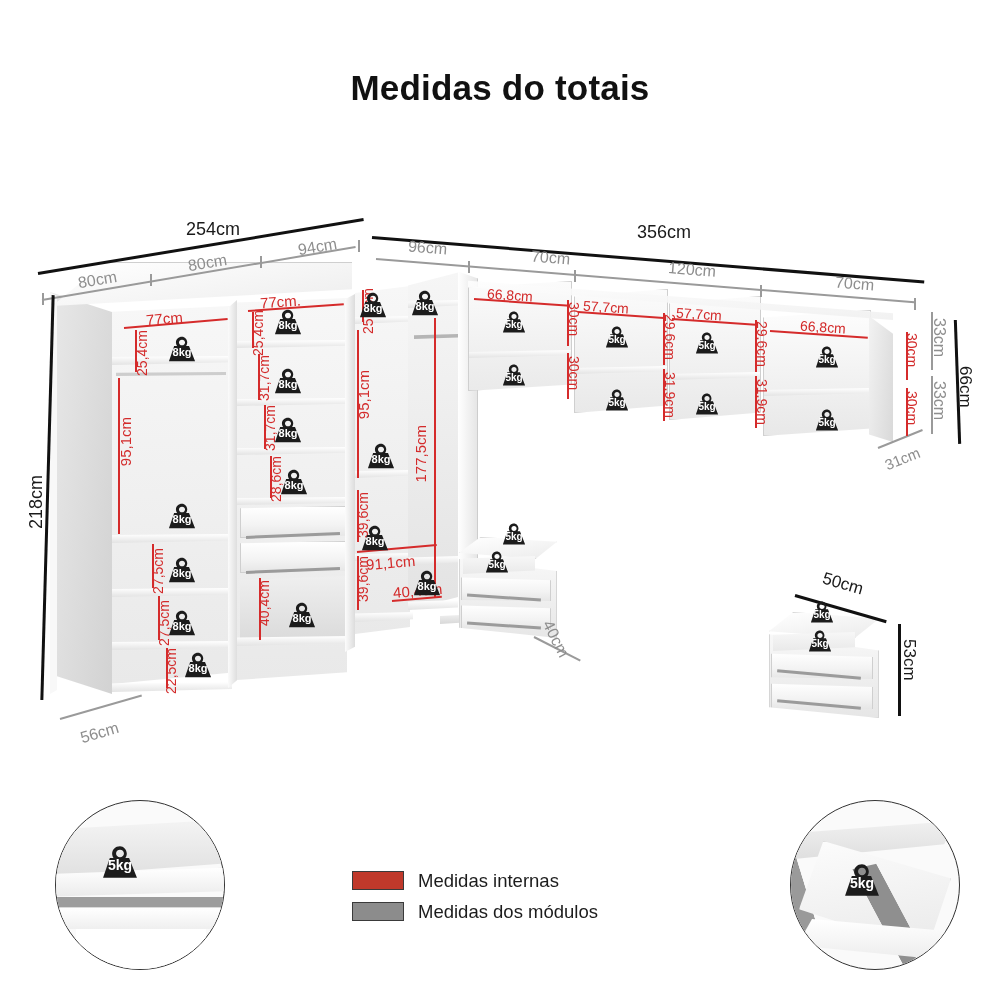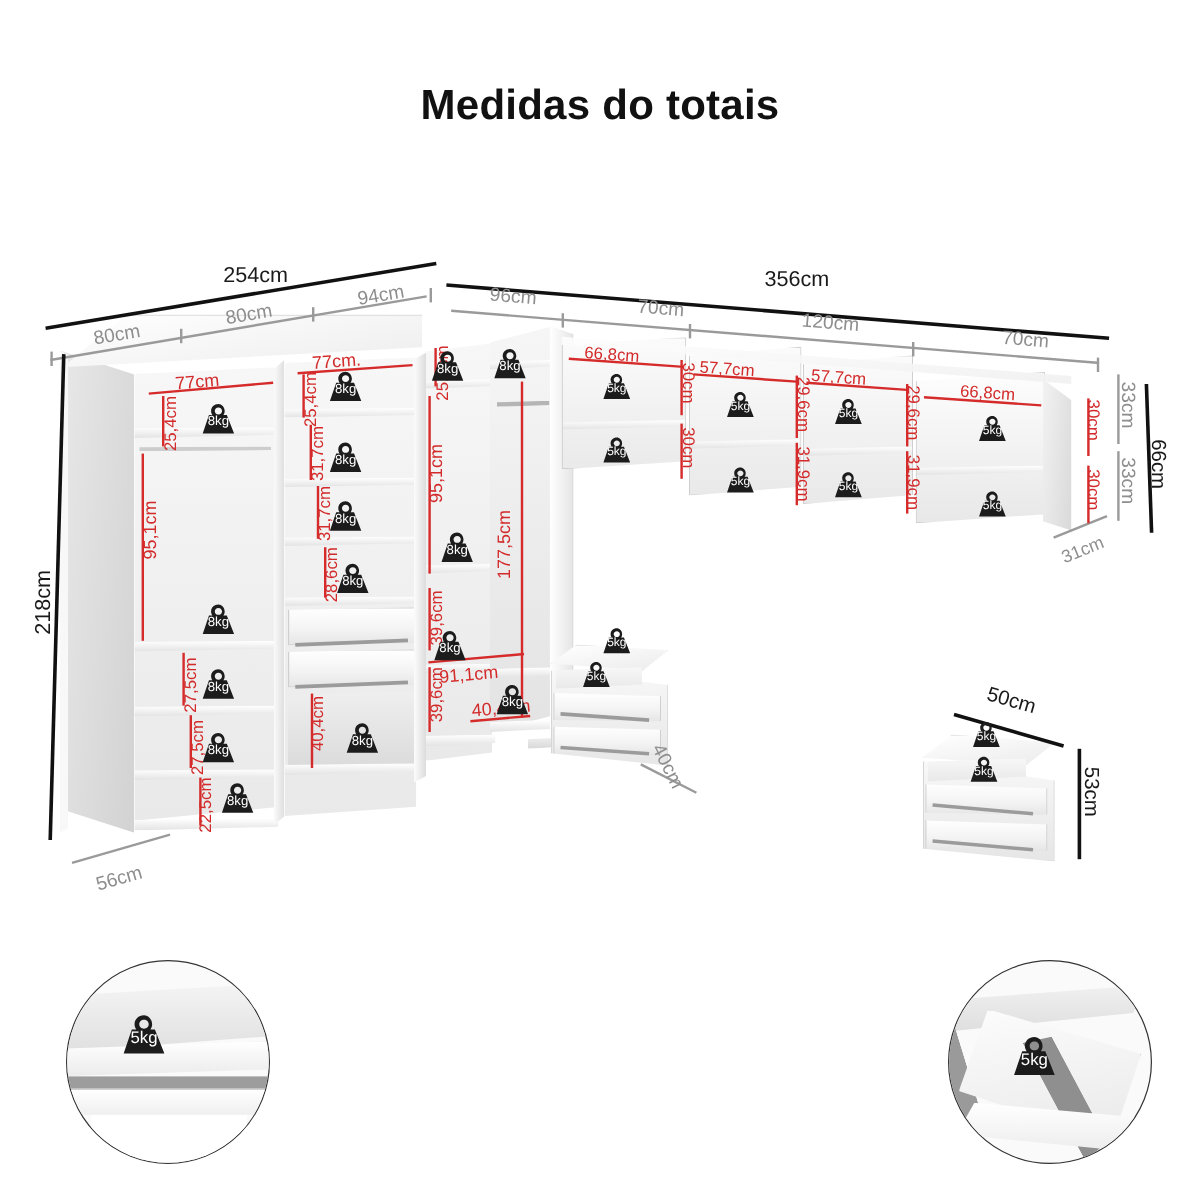--- a/index.html
+++ b/index.html
@@ -45,21 +45,21 @@
     position:absolute;
     width:34px; height:27px;
     transform:translate(-50%,-50%);
     pointer-events:none;
   }
   .kg.small{ width:29px; height:23px; }
   .kg svg{ width:100%; height:100%; display:block; }
   .kg .kgtxt{
     position:absolute; left:0; top:0; width:100%; height:100%;
     display:flex; align-items:center; justify-content:center;
-    color:#fff; font-weight:normal; font-size:11px;
+    color:#fff; font-weight:bold; font-size:11px;
     padding-top:4px;
     font-family:"Liberation Sans", sans-serif;
   }
   .kg.small .kgtxt{ font-size:10px; }
 
   
   .legend{ position:absolute; left:352px; top:865px; }
   .legend-row{ display:flex; align-items:center; height:31px; }
   .legend-sw{
     width:52px; height:19px; margin-right:14px;
@@ -414,20 +414,28 @@
                 clip-path:polygon(16% 0%, 100% 34%, 84% 100%, 0% 62%);
                 border:1px solid #dcdcdc;"></div>
     <div style="position:absolute; left:86px; top:56px; width:24px; height:112px; background:#8f8f8f;
                 clip-path:polygon(0% 0%, 100% 6%, 100% 94%, 0% 100%); transform:rotate(-28deg);"></div>
     <div style="position:absolute; left:6px; top:118px; width:150px; height:40px;
                 background:linear-gradient(180deg,#ffffff,#ededed);
                 clip-path:polygon(10% 0%, 100% 30%, 92% 100%, 0% 66%);"></div>
   </div>
 
   <div class="legend">
+    <div class="legend-row">
+      <div class="legend-sw" style="background:#c0392b;"></div>
+      <div class="legend-label">Medidas internas</div>
+    </div>
+    <div class="legend-row">
+      <div class="legend-sw" style="background:#8c8c8c;"></div>
+      <div class="legend-label">Medidas dos módulos</div>
+    </div>
   </div>
 
   <div id="badges">
       <div class="kg" style="left: 182px; top: 349px;">
         <svg viewBox="0 0 40 32" xmlns="http://www.w3.org/2000/svg">
           <path d="M20 1.5c-4.2 0-7.2 3-7.2 6.8 0 1.6.5 2.9 1.3 4h-3.4L4.5 30.5h31L28.3 12.3h-3.4c.8-1.1 1.3-2.4 1.3-4 0-3.8-3-6.8-6.2-6.8zm0 3.4c2.1 0 3.6 1.6 3.6 3.4S22.1 11.7 20 11.7s-3.6-1.6-3.6-3.4S17.9 4.9 20 4.9z" fill="#1c1c1c"></path>
         </svg>
         <div class="kgtxt">8kg</div>
       </div>
       <div class="kg" style="left: 182px; top: 516px;">

